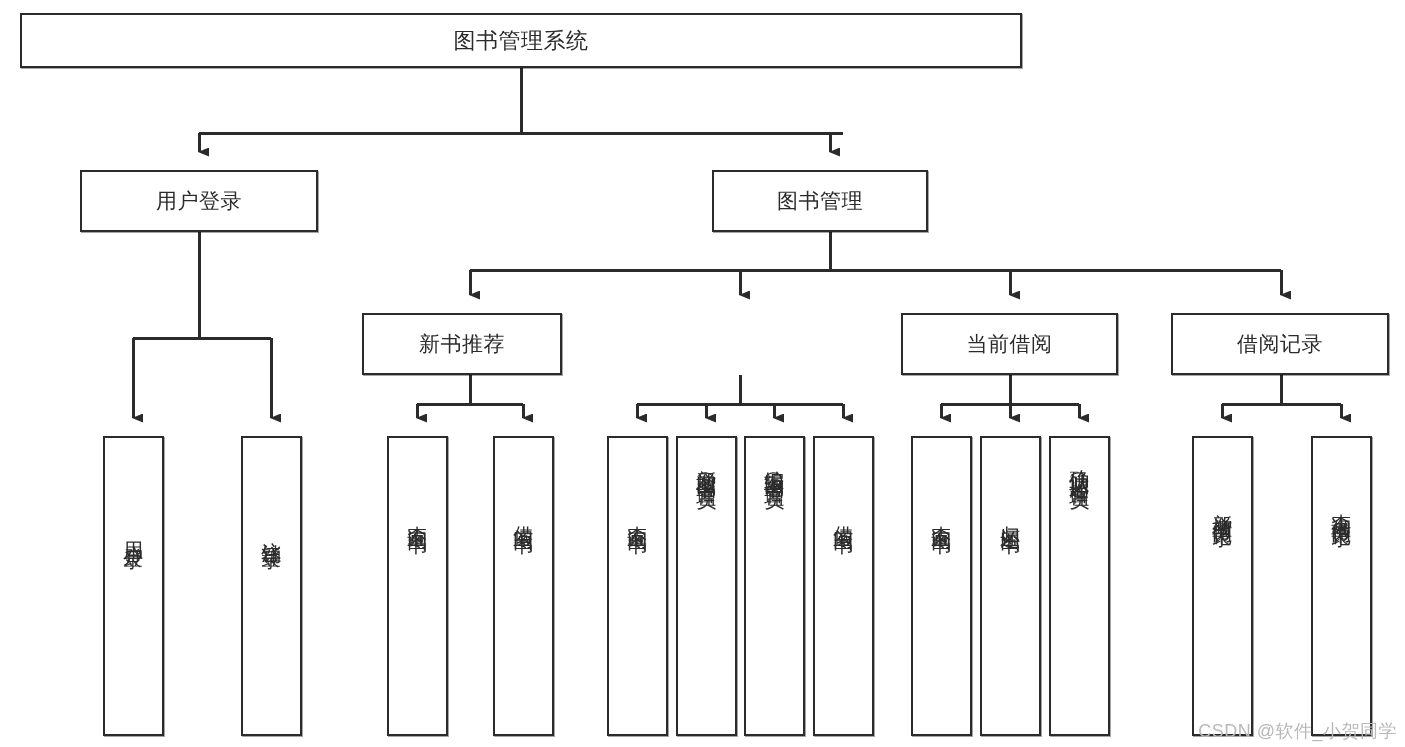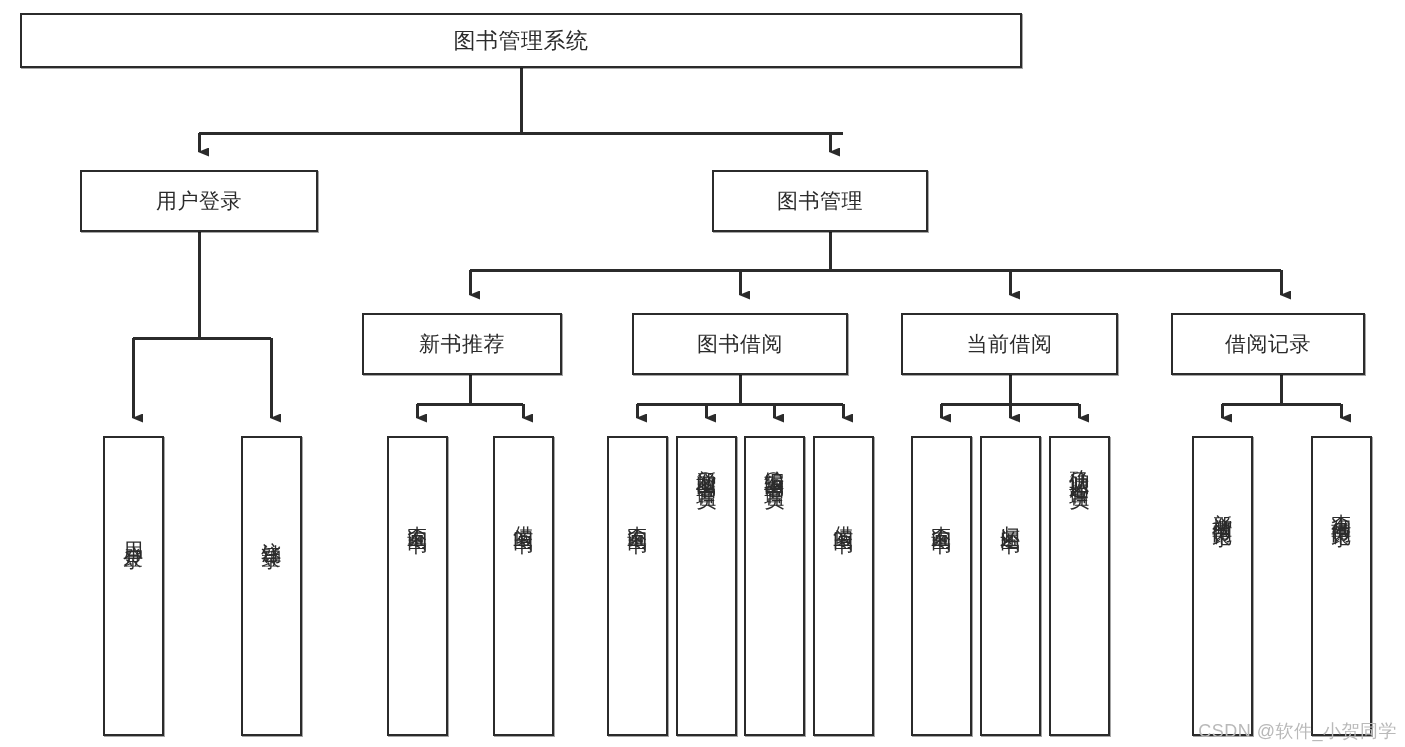--- a/index.html
+++ b/index.html
@@ -154,29 +154,26 @@
   </div>
 
   <div class="node horizontal" style="left:712px; top:170px; width:216px; height:62px;">
     <span class="node-label">图书管理</span>
   </div>
 
   <div class="node horizontal" style="left:362px; top:313px; width:200px; height:62px;">
     <span class="node-label">新书推荐</span>
   </div>
 
-  <div class="node horizontal" style="left:632px; top:313px; width:216px; height:62px;">
-    <span class="node-label">图书借阅</span>
-  </div>
 
   <div class="node horizontal" style="left:901px; top:313px; width:217px; height:62px;">
     <span class="node-label">当前借阅</span>
   </div>
 
-  <div class="node horizontal" style="left:1171px; top:313px; width:194px; height:62px;">
+  <div class="node horizontal" style="left:1171px; top:313px; width:218px; height:62px;">
     <span class="node-label">借阅记录</span>
   </div>
 
   <div class="node vertical mid" style="left:103px; top:436px; width:61px; height:300px;">
     <span class="node-label">用户登录</span>
   </div>
 
   <div class="node vertical mid" style="left:241px; top:436px; width:61px; height:300px;">
     <span class="node-label">注销登录</span>
   </div>

